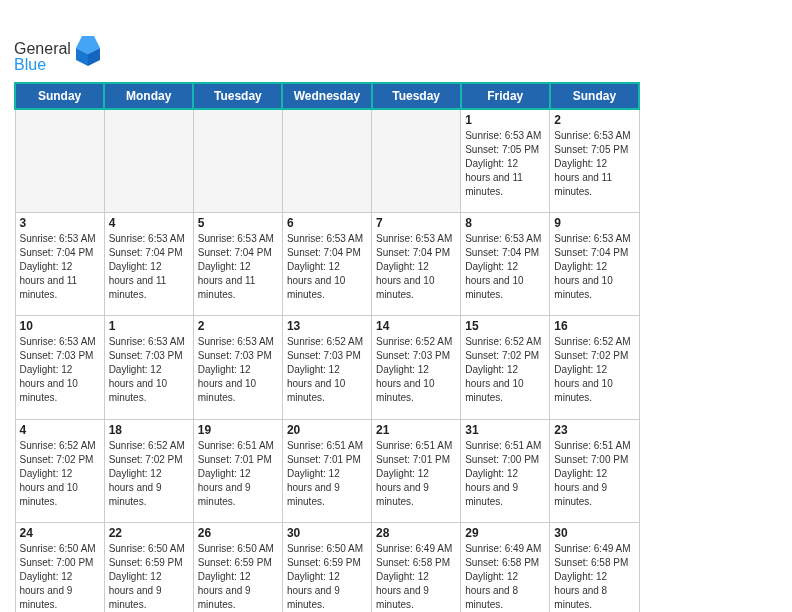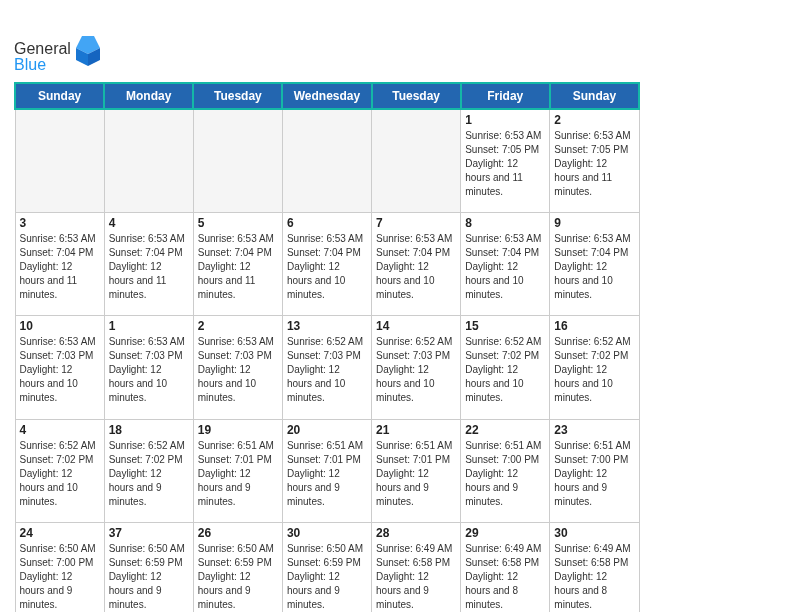--- a/index.html
+++ b/index.html
@@ -249,41 +249,41 @@
 Sunset: 7:01 PM
 Daylight: 12 hours and 9 minutes.</div>
           </td>
           <td>
             <span class="day-num">21</span>
             <div class="day-info">Sunrise: 6:51 AM
 Sunset: 7:01 PM
 Daylight: 12 hours and 9 minutes.</div>
           </td>
           <td>
-            <span class="day-num">22</span>
+            <span class="day-num">31</span>
             <div class="day-info">Sunrise: 6:51 AM
 Sunset: 7:00 PM
 Daylight: 12 hours and 9 minutes.</div>
           </td>
           <td>
             <span class="day-num">23</span>
             <div class="day-info">Sunrise: 6:51 AM
 Sunset: 7:00 PM
 Daylight: 12 hours and 9 minutes.</div>
           </td>
         </tr>
         <tr>
           <td>
             <span class="day-num">24</span>
             <div class="day-info">Sunrise: 6:50 AM
 Sunset: 7:00 PM
 Daylight: 12 hours and 9 minutes.</div>
           </td>
           <td>
-            <span class="day-num">37</span>
+            <span class="day-num">22</span>
             <div class="day-info">Sunrise: 6:50 AM
 Sunset: 6:59 PM
 Daylight: 12 hours and 9 minutes.</div>
           </td>
           <td>
             <span class="day-num">26</span>
             <div class="day-info">Sunrise: 6:50 AM
 Sunset: 6:59 PM
 Daylight: 12 hours and 9 minutes.</div>
           </td>

